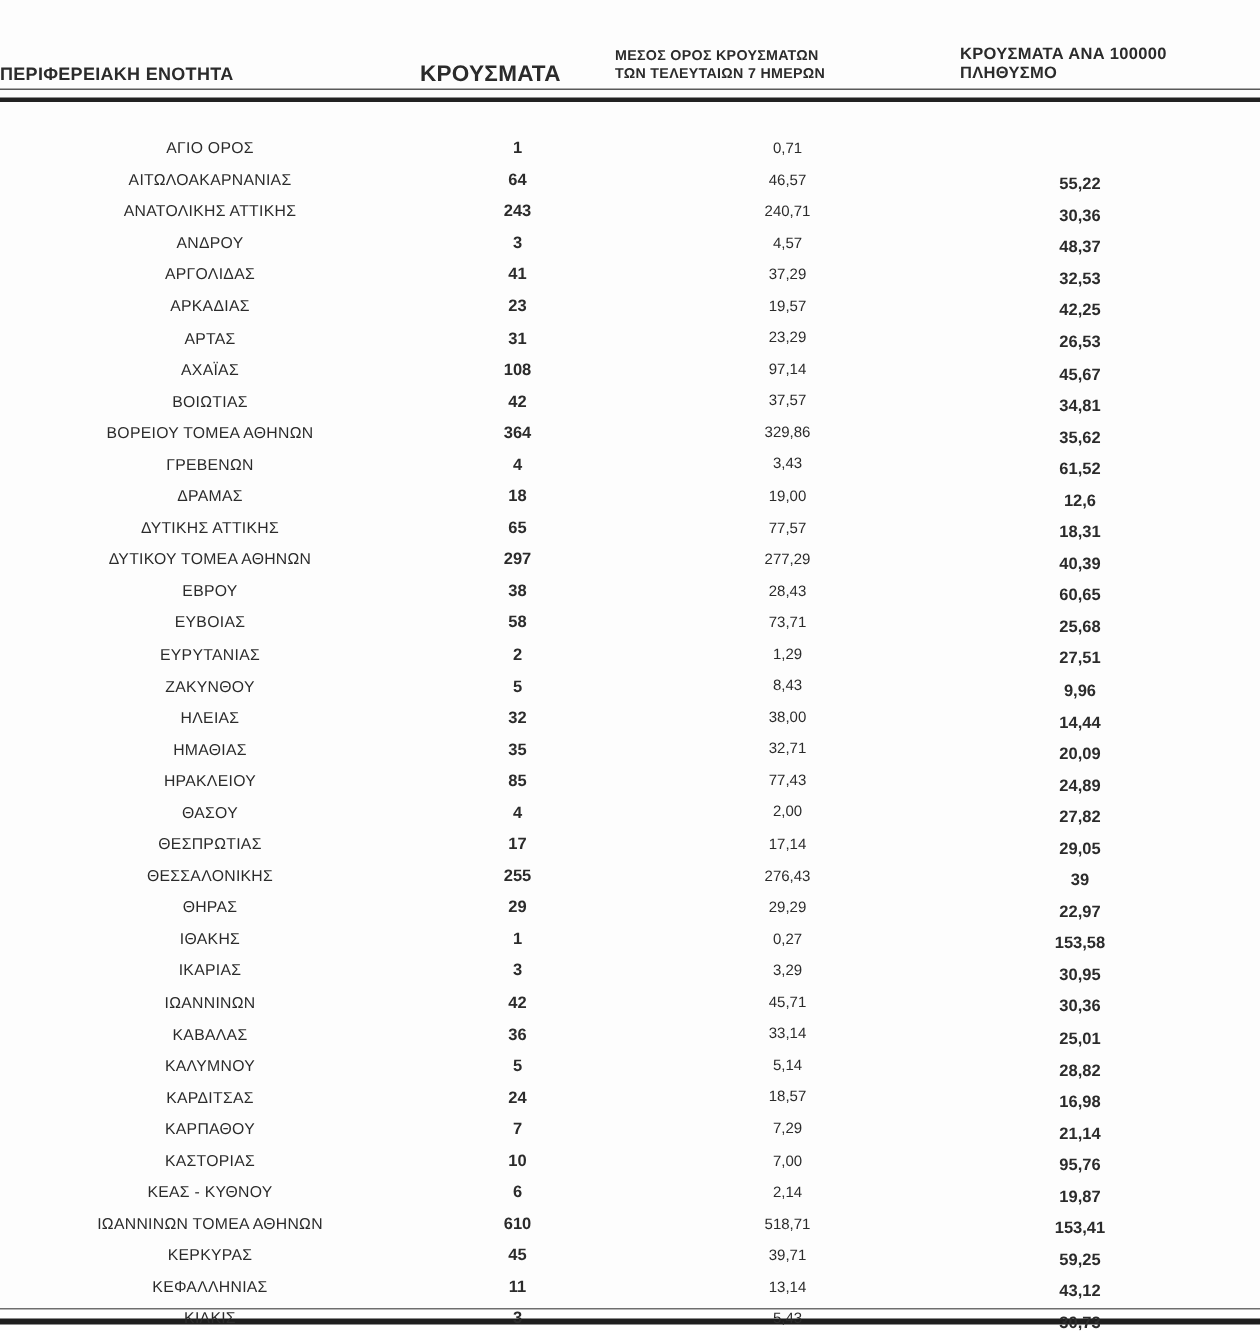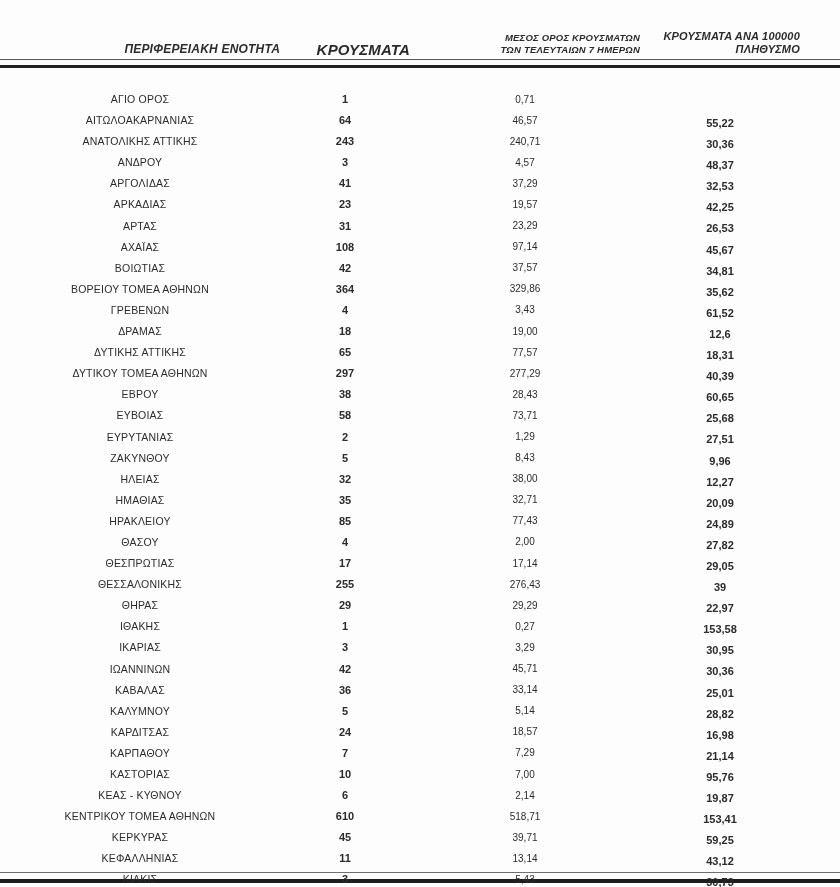--- a/index.html
+++ b/index.html
@@ -17,25 +17,24 @@
     box-sizing: border-box;
     padding-top: 30px;
     overflow: hidden;
   }
   .grid-row {
     display: grid;
     grid-template-columns: 280px 130px 230px 200px;
     align-items: end;
   }
   .hcell {
-    text-align: right;
+    text-align: left;
     font-weight: bold;
     letter-spacing: 0.2px;
     padding-bottom: 3px;
-    font-style: italic;
   }
   .hcell.c0 { font-size: 12px; line-height: 13px; }
   .hcell.c1 { font-size: 15px; line-height: 13px; }
   .hcell.c2 { font-size: 9.5px; line-height: 12px; }
   .hcell.c3 { font-size: 11px; line-height: 13px; padding-right: 40px; }
   .hline { display: block; }
   
   .header-divider {
     height: 5px;
     border-top: 1px solid #5a5a5a;
@@ -191,21 +190,21 @@
       <div class="row">
         <div class="cell c0">ΕΥΡΥΤΑΝΙΑΣ</div>
         <div class="cell c1">2</div>
         <div class="cell c2">1,29</div>
         <div class="cell c3">9,96</div>
       </div>
       <div class="row">
         <div class="cell c0">ΖΑΚΥΝΘΟΥ</div>
         <div class="cell c1">5</div>
         <div class="cell c2">8,43</div>
-        <div class="cell c3">12,27</div>
+        <div class="cell c3">14,44</div>
       </div>
       <div class="row">
         <div class="cell c0">ΗΛΕΙΑΣ</div>
         <div class="cell c1">32</div>
         <div class="cell c2">38,00</div>
         <div class="cell c3">20,09</div>
       </div>
       <div class="row">
         <div class="cell c0">ΗΜΑΘΙΑΣ</div>
         <div class="cell c1">35</div>
@@ -290,21 +289,21 @@
         <div class="cell c2">7,00</div>
         <div class="cell c3">19,87</div>
       </div>
       <div class="row">
         <div class="cell c0">ΚΕΑΣ - ΚΥΘΝΟΥ</div>
         <div class="cell c1">6</div>
         <div class="cell c2">2,14</div>
         <div class="cell c3">153,41</div>
       </div>
       <div class="row">
-        <div class="cell c0">ΚΕΝΤΡΙΚΟΥ ΤΟΜΕΑ ΑΘΗΝΩΝ</div>
+        <div class="cell c0">ΙΩΑΝΝΙΝΩΝ ΤΟΜΕΑ ΑΘΗΝΩΝ</div>
         <div class="cell c1">610</div>
         <div class="cell c2">518,71</div>
         <div class="cell c3">59,25</div>
       </div>
       <div class="row">
         <div class="cell c0">ΚΕΡΚΥΡΑΣ</div>
         <div class="cell c1">45</div>
         <div class="cell c2">39,71</div>
         <div class="cell c3">43,12</div>
       </div>

